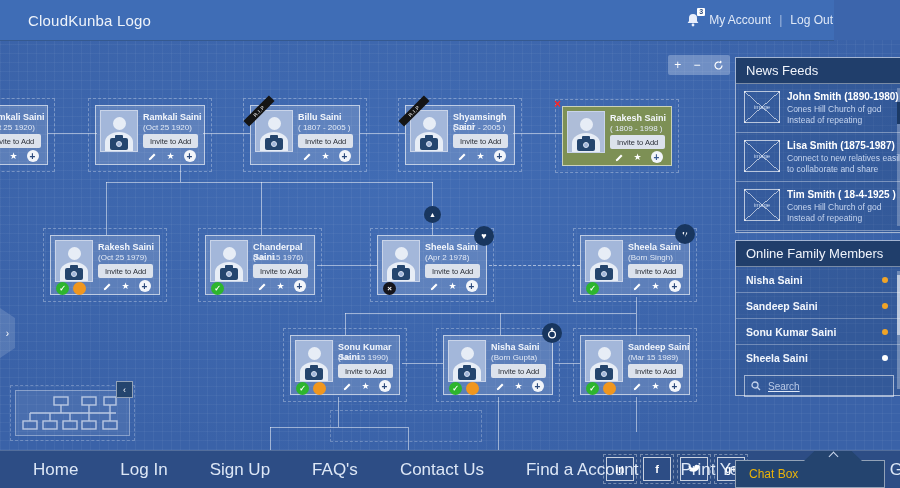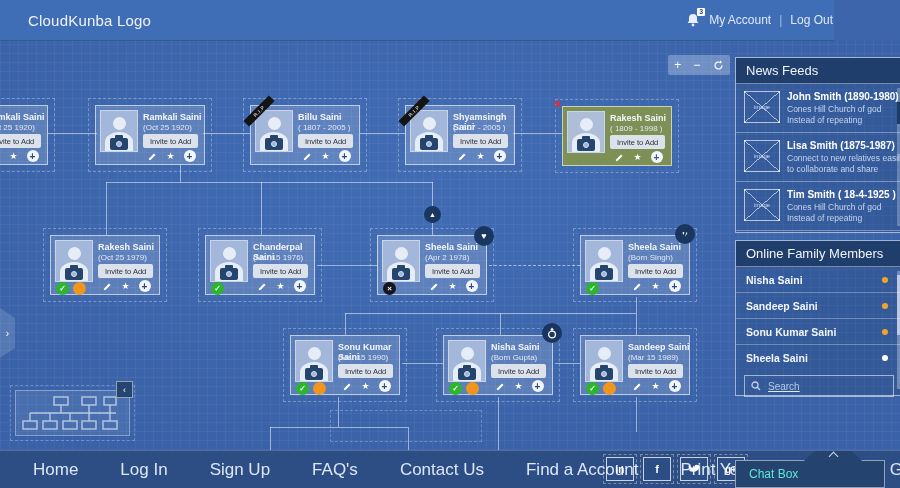--- a/index.html
+++ b/index.html
@@ -119,21 +119,21 @@
        cursor:pointer;position:relative;}
   .soc::before{content:"";position:absolute;left:-4px;top:-4px;right:-4px;bottom:-4px;
        border:1px dashed rgba(255,255,255,.35);}
   
   .chat{position:absolute;left:735px;top:460px;width:150px;height:28px;background:#24446f;
         border:1px solid rgba(255,255,255,.5);box-sizing:border-box;z-index:35;}
   .chat-tab{position:absolute;right:22px;top:-10px;width:58px;height:10px;background:#24446f;
         clip-path:polygon(0 100%,18% 0,82% 0,100% 100%);display:flex;align-items:flex-end;justify-content:center;}
   .chat-tab b{display:block;width:6px;height:6px;border-left:1.5px solid #cdd9ee;border-top:1.5px solid #cdd9ee;
         transform:rotate(45deg);margin-bottom:1px;}
-  .chat-title{color:#5eead4;font-size:12px;line-height:26px;padding-left:13px;}
+  .chat-title{color:#eab308;font-size:12px;line-height:26px;padding-left:13px;}
   svg{display:block;}
 </style>
 </head>
 <body>
 
 <div class="hdr">
   <span class="logo">CloudKunba Logo</span>
   <div class="hdr-right">
     <span class="bell">
       <svg width="16" height="16" viewBox="0 0 16 16">

